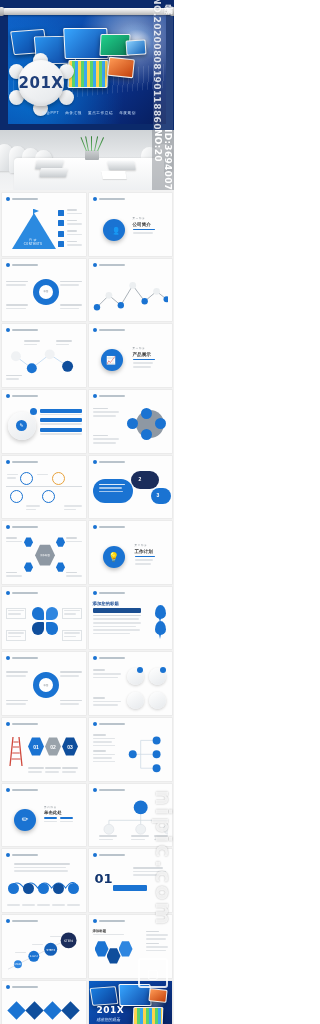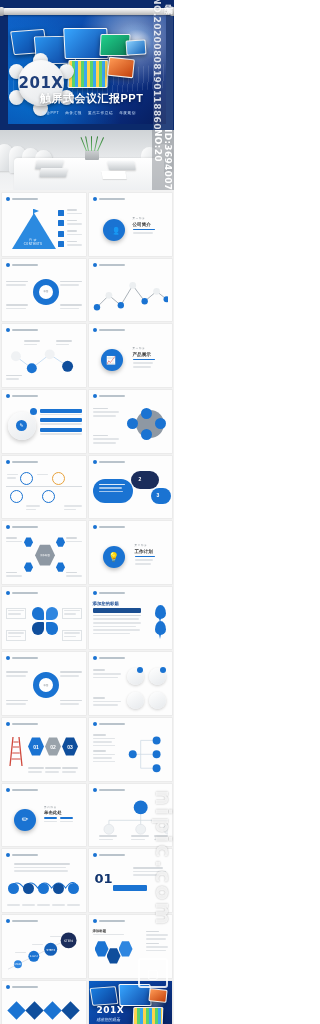--- a/index.html
+++ b/index.html
@@ -226,21 +226,20 @@
         <div class="tooth t2"></div>
         <div class="tooth t3"></div>
       <div class="tooth t4"></div>
         <div class="tooth t5"></div>
         <div class="tooth t6"></div>
       <div class="hub">
           <span>201X</span>
         </div>
     </div>
 
-    <div class="cover-title">触屏式会议汇报PPT</div>
     <div class="cover-sub">
       <i>适合PPT</i><i>商务汇报</i><i>重点工作总结</i><i>年度规划</i>
     </div>
 
     <div class="wm-v">
       <span>编号NO.20200808190118860B9</span>
     </div>
   </div>
 
   <div class="photo">

